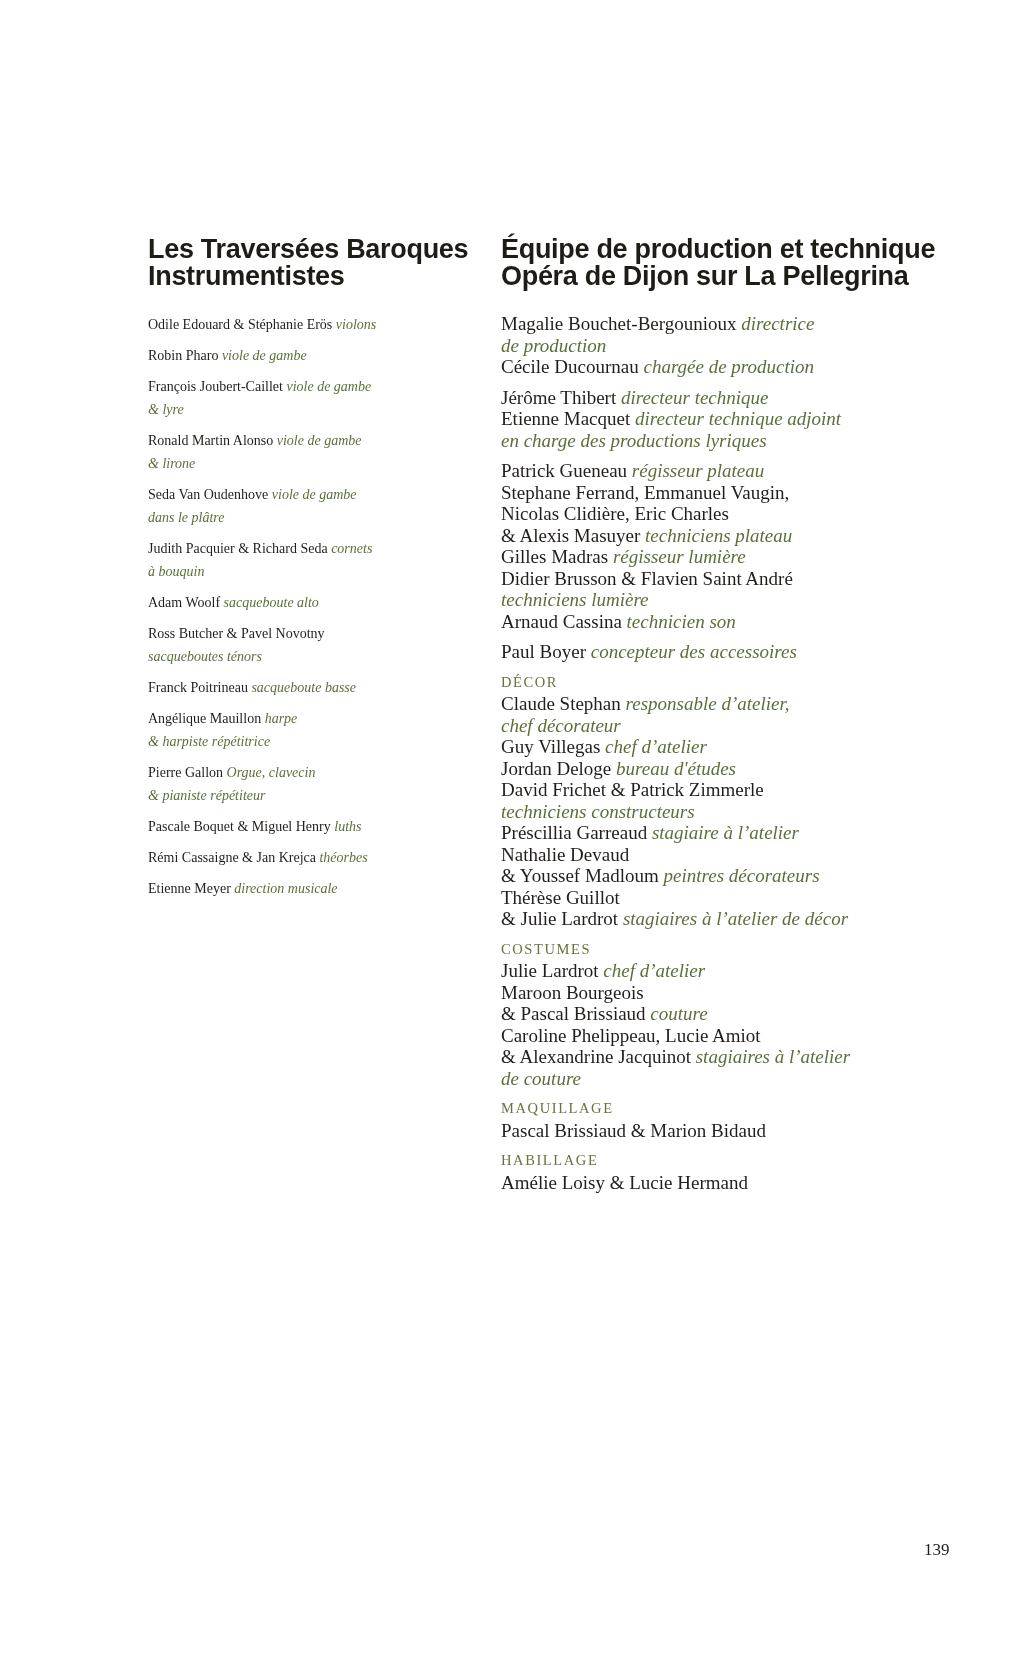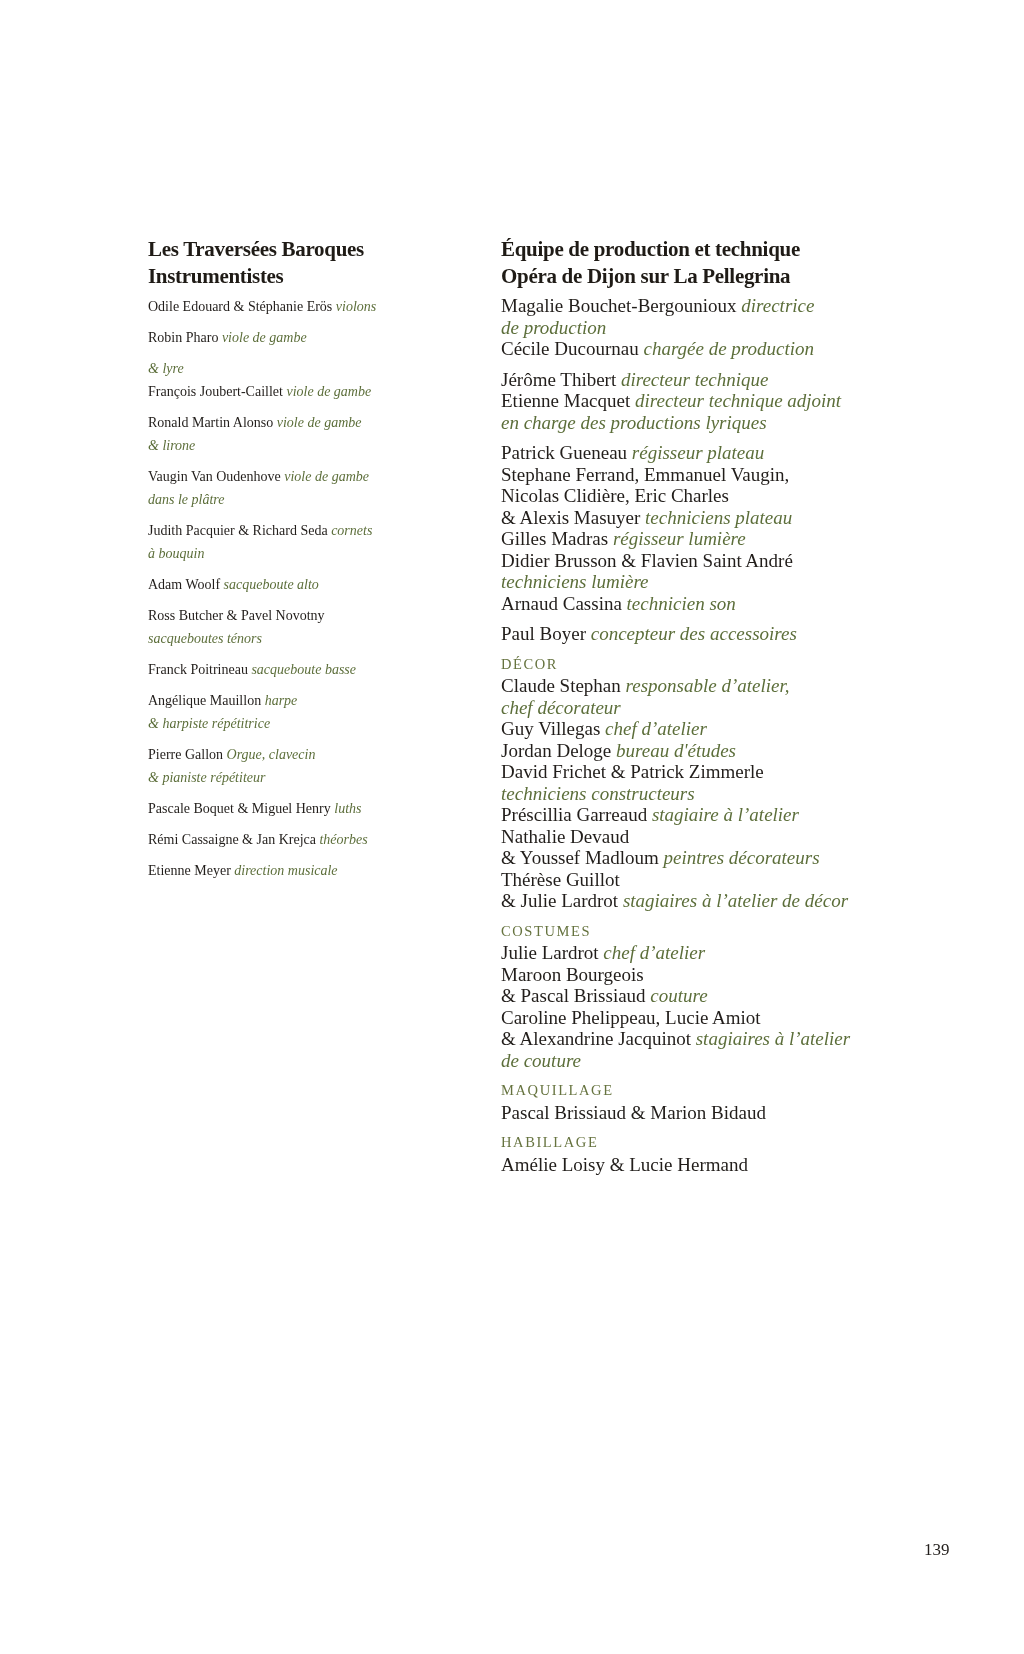--- a/index.html
+++ b/index.html
@@ -12,27 +12,27 @@
     position: relative;
     width: 1024px; height: 1654px;
     background: var(--page-bg, #ffffff);
     color: var(--text, #221e1b);
     overflow: hidden;
   }
   .col { position: absolute; top: 236px; }
   .col-left  { left: 148px; width: 356px; }
   .col-right { left: 501px; width: 372px; }
   .col-title {
-    font-family: Liberation Serif, serif;
+    font-family: Liberation Sans, sans-serif;
     font-weight: bold;
-    font-size: 21px;
+    font-size: 27px;
     line-height: 27px;
     letter-spacing: -0.3px;
     color: var(--title, #1f1b16);
-    margin-bottom: 5px;
+    margin-bottom: 23px;
     white-space: nowrap;
   }
   .col-title .title-line { display: block; }
   .entry { margin-bottom: 8px; }
   .group { margin-bottom: 9px; }
   .line {
     white-space: nowrap;
     font-size: 14px;
     line-height: 23px;
   }
@@ -63,29 +63,29 @@
       <span class="title-line">Instrumentistes</span>
     </div>
     <div id="left-body">
         <div class="entry">
           <div class="line"><span class="nm">Odile Edouard &amp; Stéphanie Erös </span><span class="rl">violons</span></div>
         </div>
         <div class="entry">
           <div class="line"><span class="nm">Robin Pharo </span><span class="rl">viole de gambe</span></div>
         </div>
         <div class="entry">
+          <div class="line"><span class="nm">François Joubert-Caillet </span><span class="rl">viole de gambe</span></div>
           <div class="line"><span class="rl">&amp; lyre</span></div>
-          <div class="line"><span class="nm">François Joubert-Caillet </span><span class="rl">viole de gambe</span></div>
         </div>
         <div class="entry">
           <div class="line"><span class="nm">Ronald Martin Alonso </span><span class="rl">viole de gambe</span></div>
           <div class="line"><span class="rl">&amp; lirone</span></div>
         </div>
         <div class="entry">
-          <div class="line"><span class="nm">Vaugin Van Oudenhove </span><span class="rl">viole de gambe</span></div>
+          <div class="line"><span class="nm">Seda Van Oudenhove </span><span class="rl">viole de gambe</span></div>
           <div class="line"><span class="rl">dans le plâtre</span></div>
         </div>
         <div class="entry">
           <div class="line"><span class="nm">Judith Pacquier &amp; Richard Seda </span><span class="rl">cornets</span></div>
           <div class="line"><span class="rl">à bouquin</span></div>
         </div>
         <div class="entry">
           <div class="line"><span class="nm">Adam Woolf </span><span class="rl">sacqueboute alto</span></div>
         </div>
         <div class="entry">

